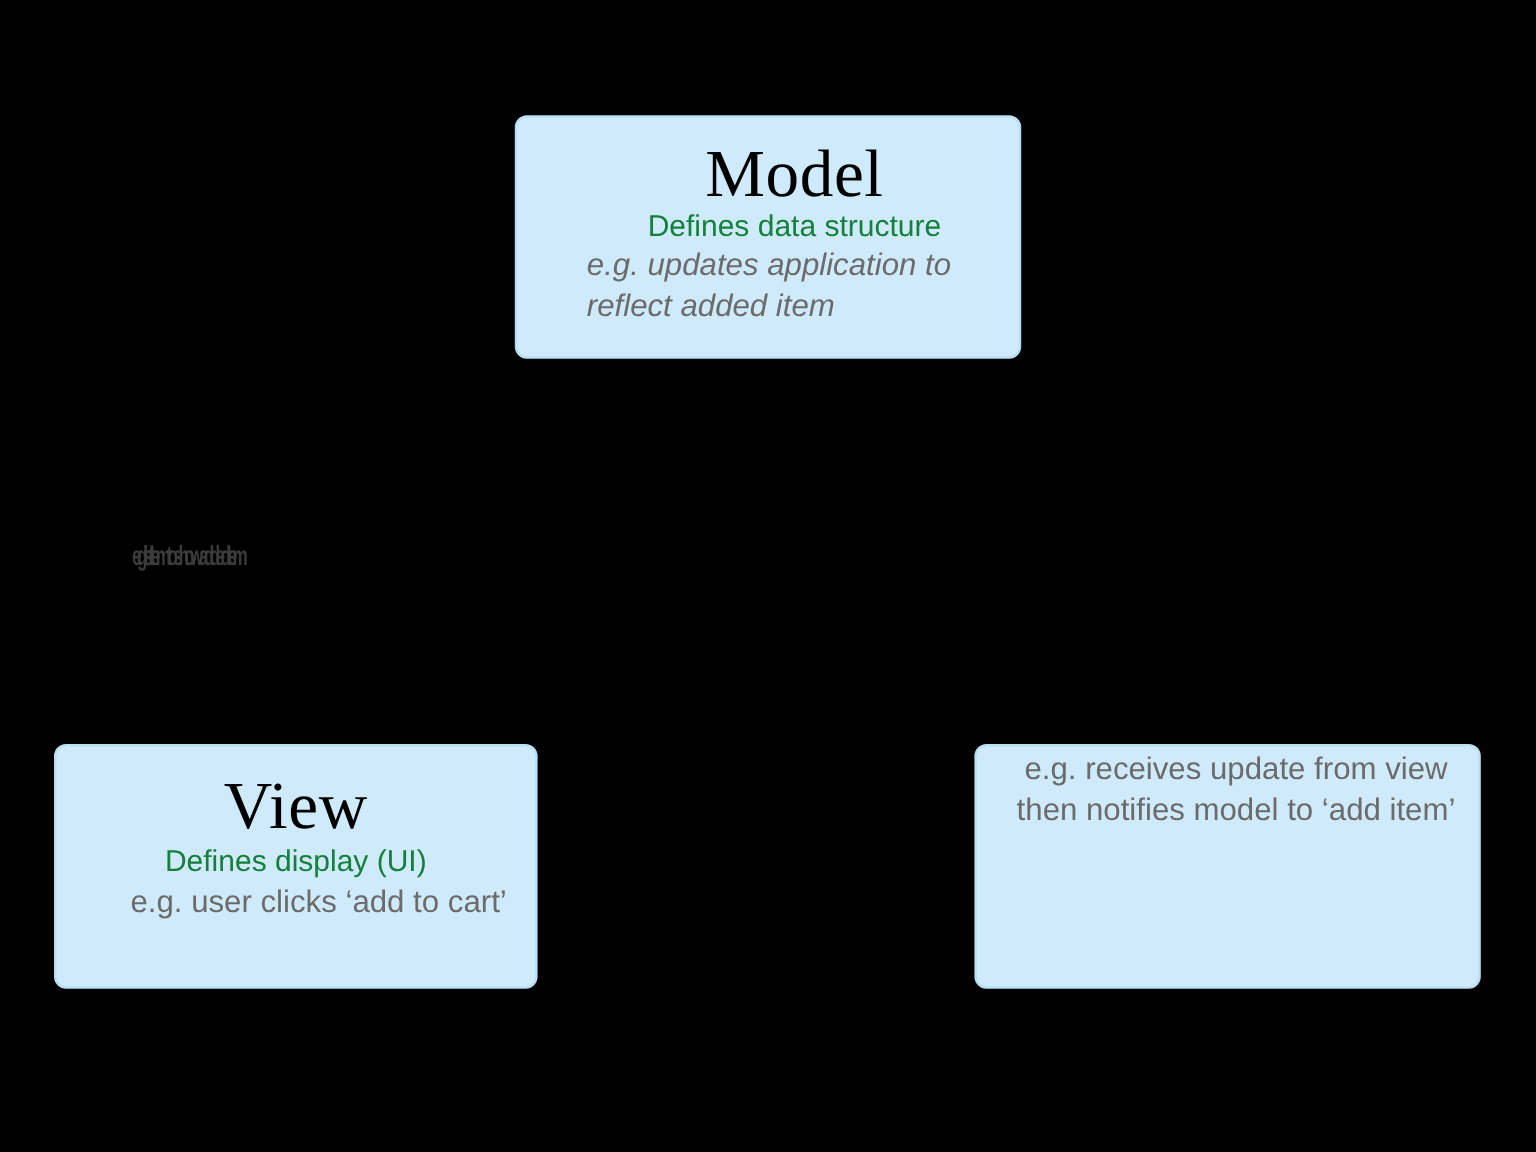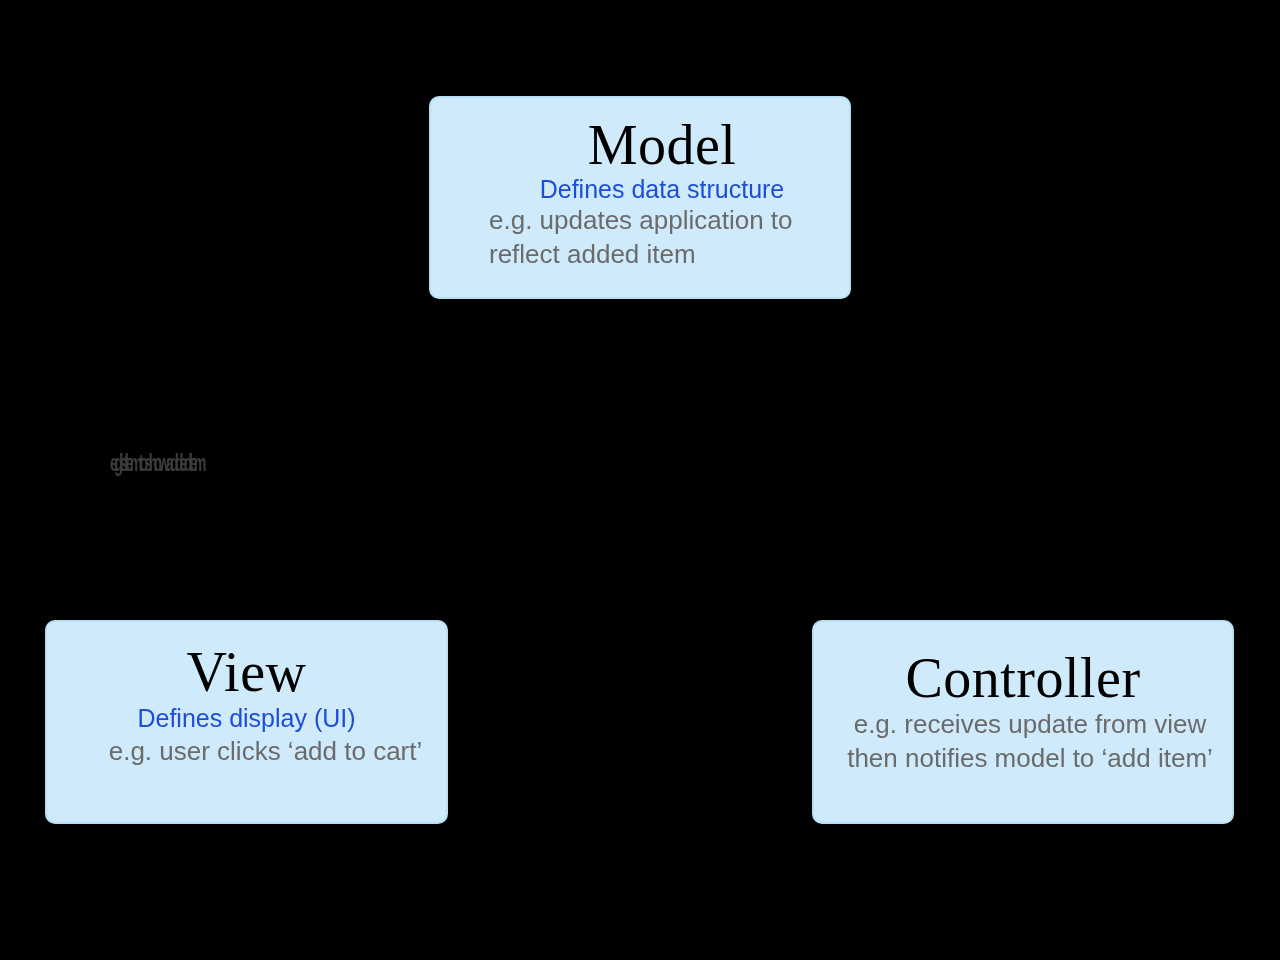--- a/index.html
+++ b/index.html
@@ -40,21 +40,21 @@
     color: #000000;
     line-height: 1.0;
     letter-spacing: 0.5px;
   }
 
   .box-subtitle {
     display: block;
     text-align: center;
     font-family: "Liberation Sans", sans-serif;
     font-size: 25px;
-    color: #1d4ed8;
+    color: #15803d;
     line-height: 1.12;
     margin-top: 2px;
   }
 
   .box-example {
     display: block;
     font-family: "Liberation Sans", sans-serif;
     font-size: 26px;
     color: #6b6b6b;
     line-height: 1.3;
@@ -64,21 +64,21 @@
 
   
   #box-model {
     left: 429px;
     top: 96px;
     width: 422px;
     height: 203px;
     padding-left: 44px;
   }
   #box-model .box-title { font-size: 56px; margin-top: 19px; }
-  #box-model .box-example { text-align: left; padding: 0 10px 0 14px; }
+  #box-model .box-example { text-align: left; padding: 0 10px 0 14px; font-style: italic; }
 
   
   #box-view {
     left: 45px;
     top: 620px;
     width: 403px;
     height: 204px;
   }
   #box-view .box-title { font-size: 56px; margin-top: 22px; }
   #box-view .box-subtitle { margin-top: 4px; }
@@ -123,19 +123,18 @@
     <span class="box-example">e.g. updates application to reflect added item</span>
   </div>
 
   <div class="mvc-box" id="box-view">
     <span class="box-title">View</span>
     <span class="box-subtitle">Defines display (UI)</span>
     <span class="box-example">e.g. user clicks ‘add to cart’</span>
   </div>
 
   <div class="mvc-box" id="box-controller">
-    <span class="box-title">Controller</span>
     <span class="box-example">e.g. receives update from view then notifies model to ‘add item’</span>
   </div>
 
   <div class="edge-label">e.g. list item to show added item</div>
 
 </div>
 
 </body></html>

